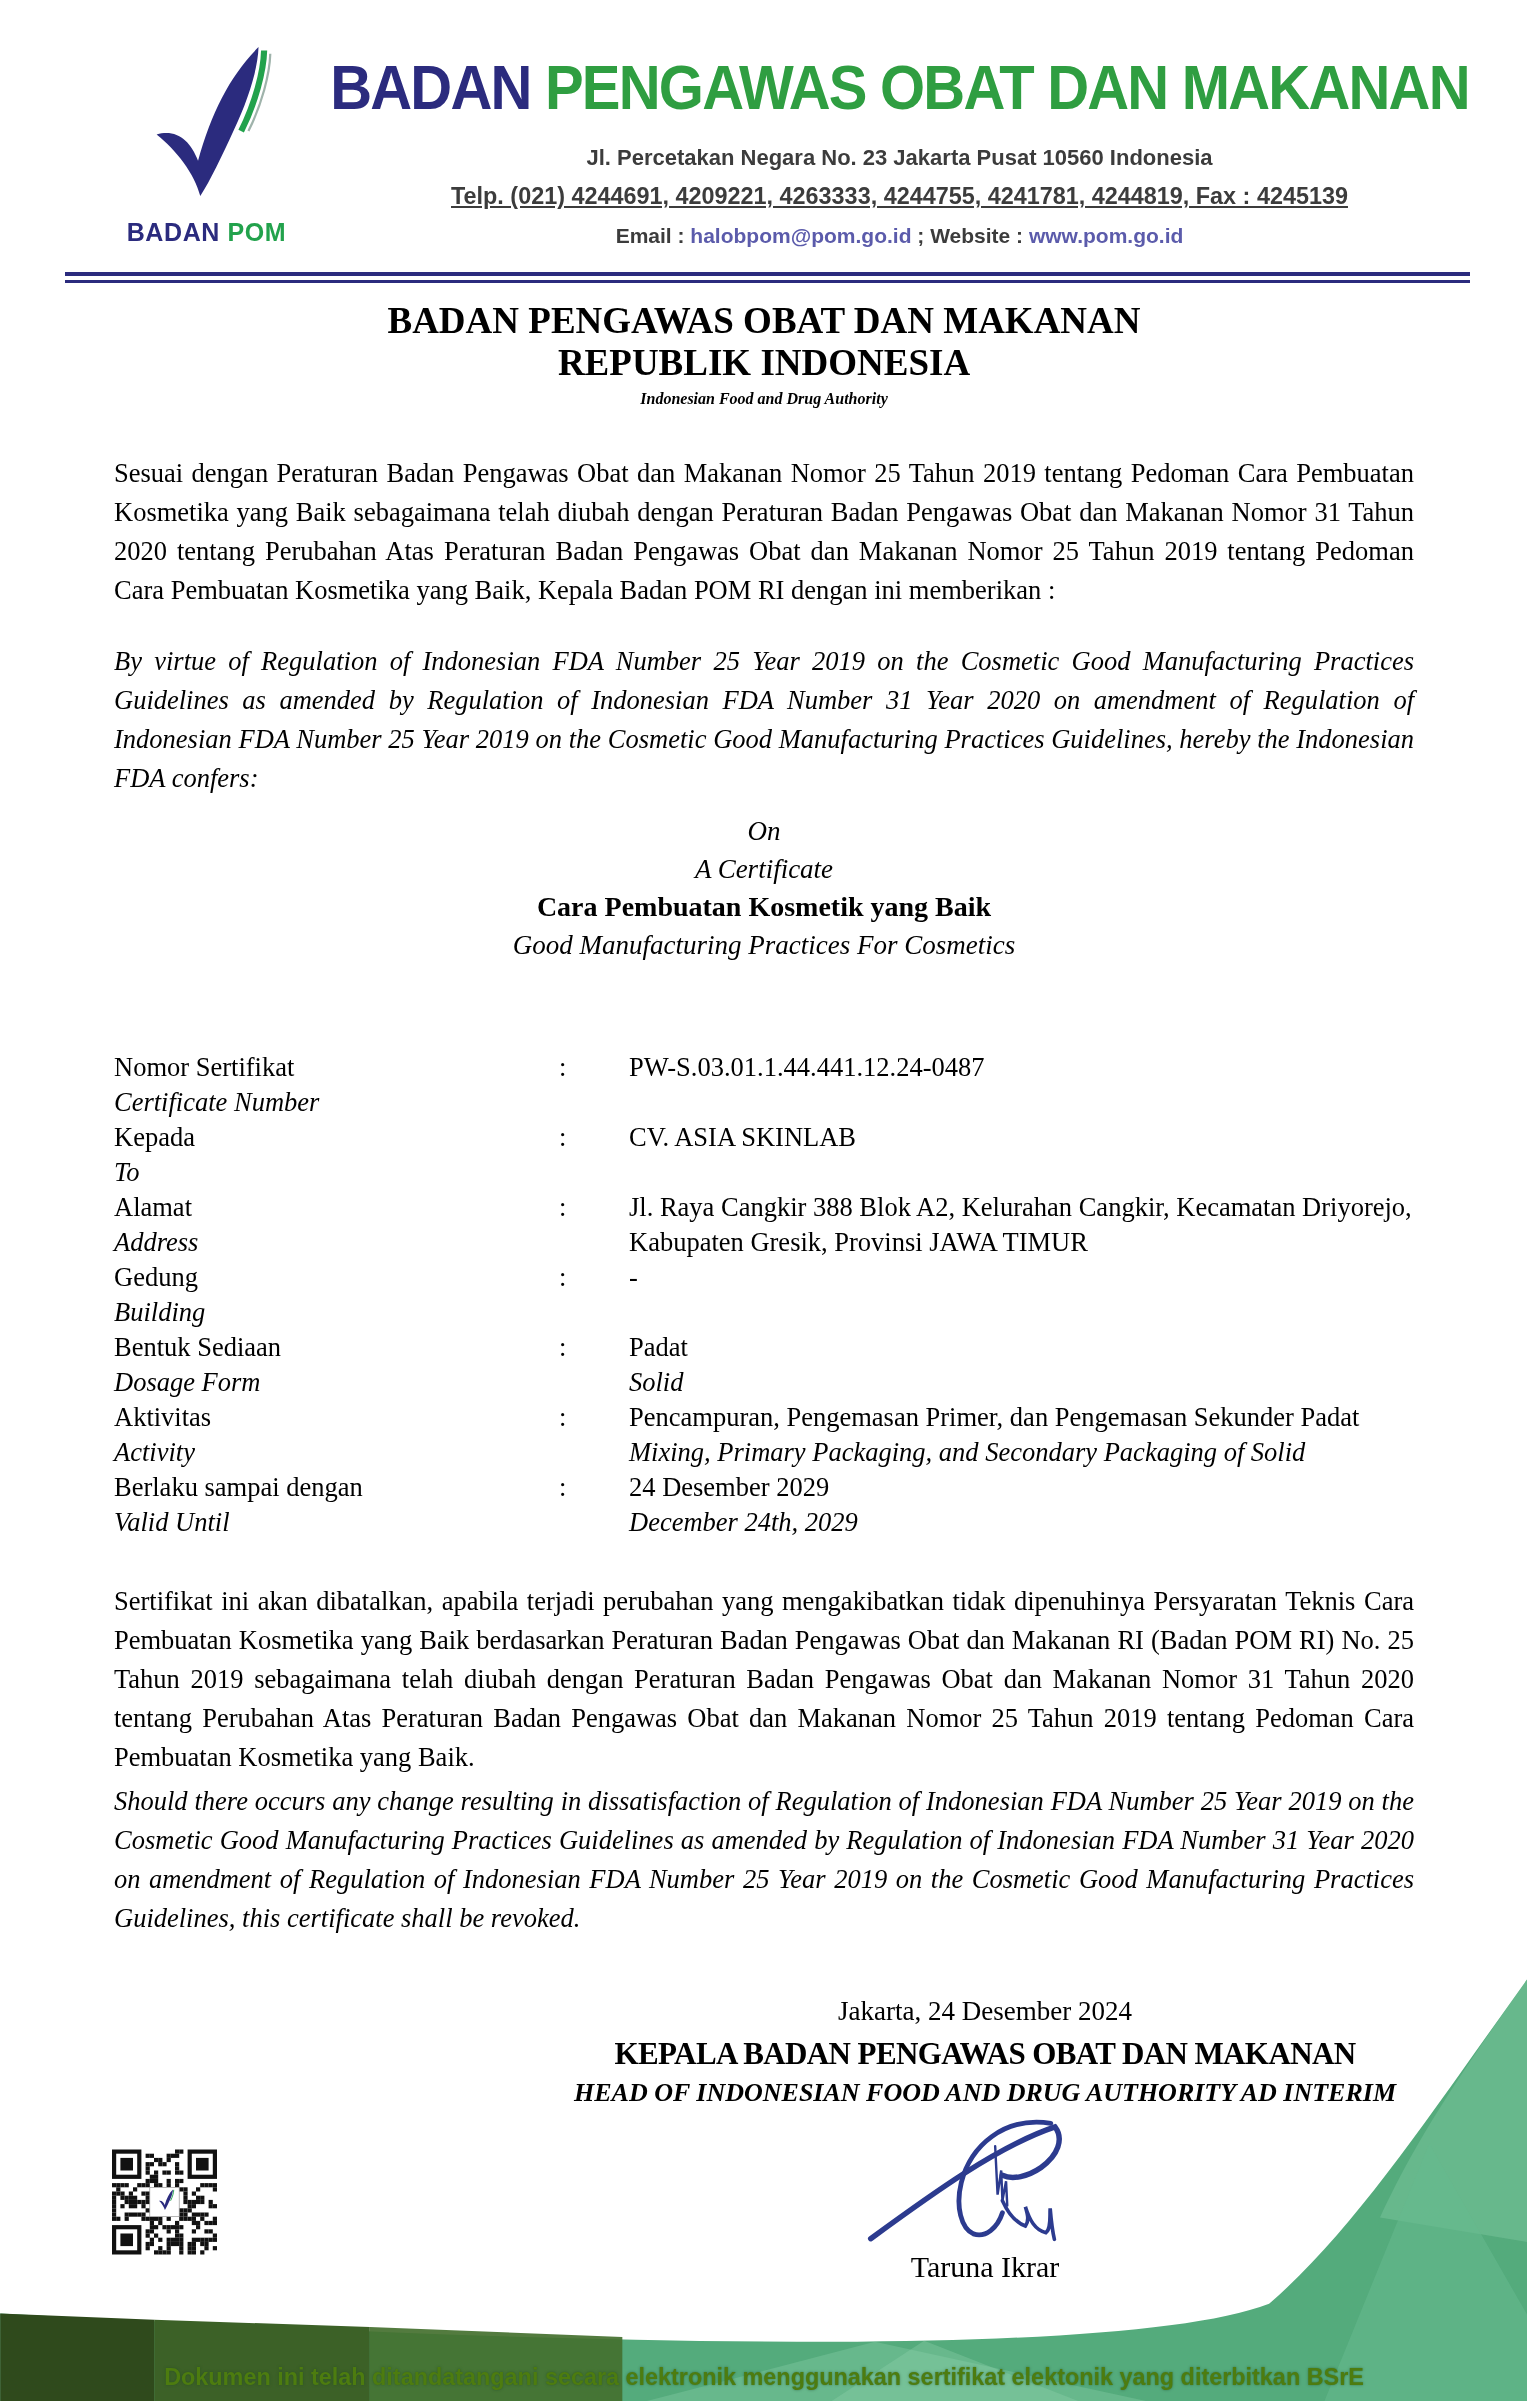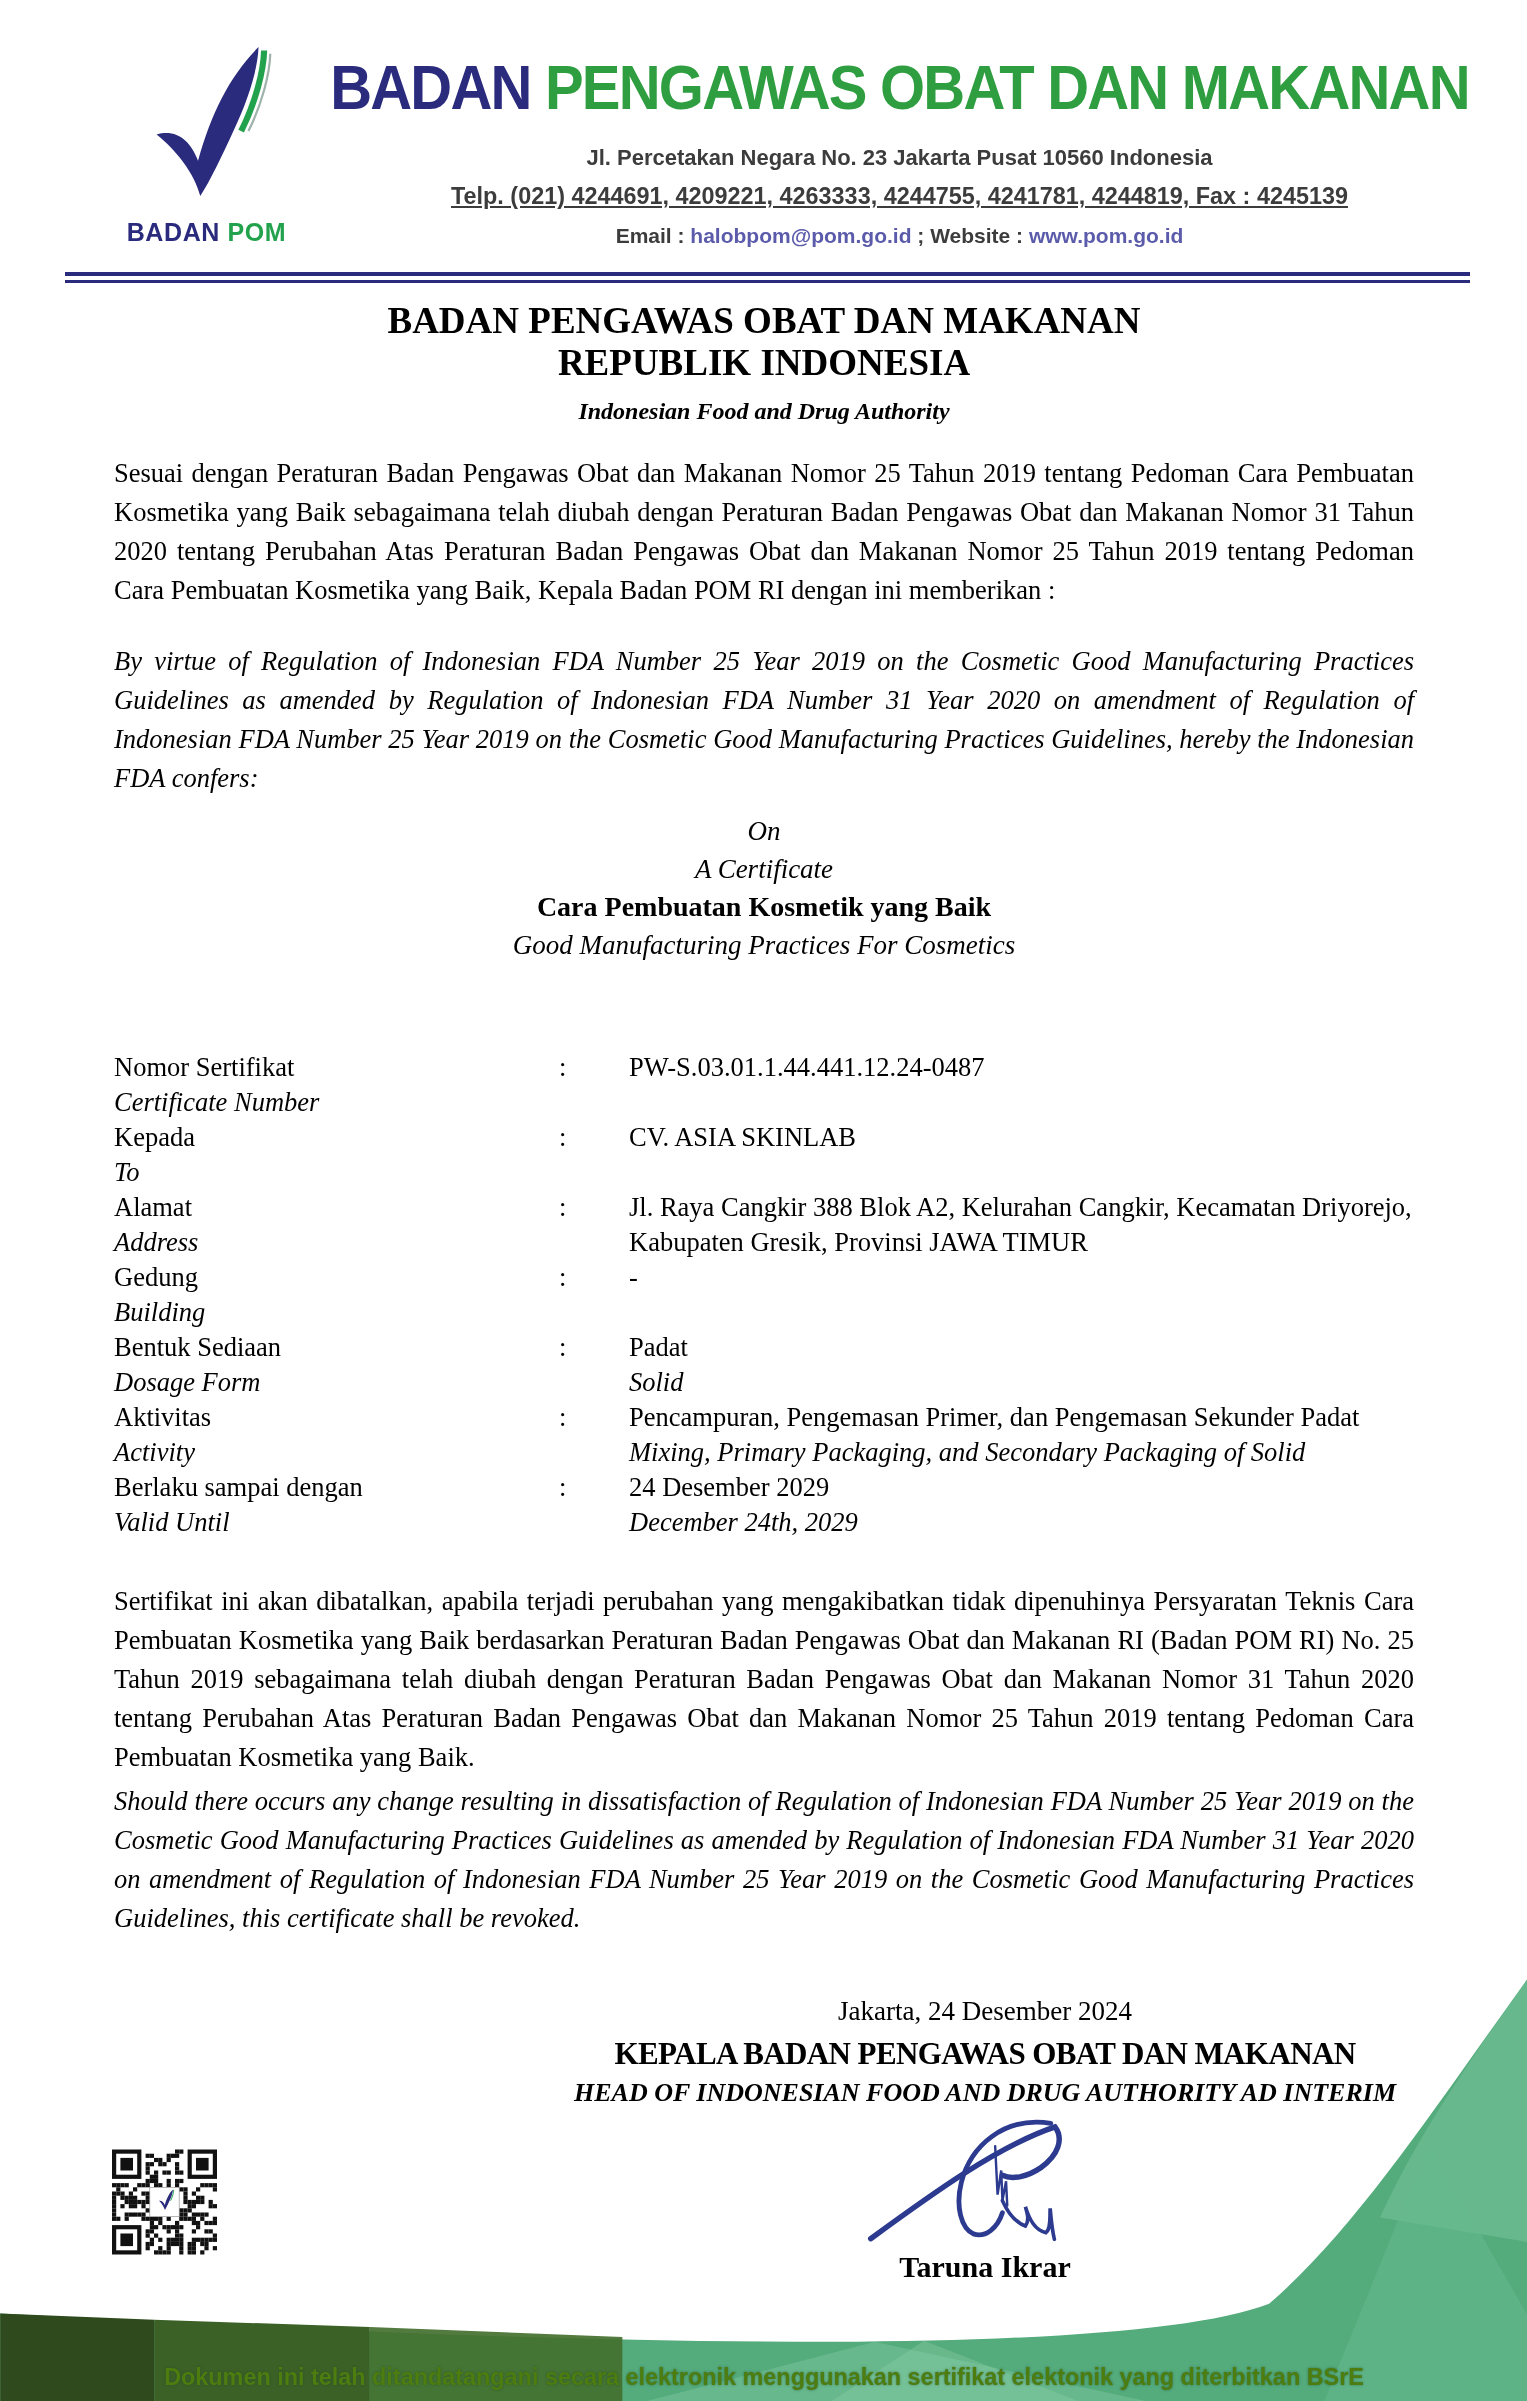--- a/index.html
+++ b/index.html
@@ -23,21 +23,21 @@
   .lh-phone{font-size:23.4px;color:#3c3c3c;margin-top:12.3px;font-weight:bold;text-decoration:underline;}
   .lh-email{font-size:21px;color:#3c3c3c;margin-top:13.6px;font-weight:bold;}
   .lh-email .link{color:#5b5bab;}
 
   .sep1{left:65px;top:272px;width:1405px;height:4.3px;background:#2b2b7e;z-index:2;}
   .sep2{left:65px;top:280px;width:1405px;height:2.5px;background:#2b2b7e;z-index:2;}
 
   
   .doc-title{left:0;top:300px;width:1528px;text-align:center;z-index:2;}
   .doc-title .t1{font-size:37px;font-weight:bold;line-height:42px;}
-  .doc-title .t3{font-size:24px;font-weight:bold;font-style:italic;margin-top:14px;}
+  .doc-title .t3{font-size:16px;font-weight:bold;font-style:italic;margin-top:6px;}
 
   
   .para{left:114px;width:1300px;text-align:justify;font-size:26.5px;line-height:39px;z-index:2;}
   .para.it{font-style:italic;}
   .intro-id{top:454px;}
   .intro-en{top:642px;}
   .closing-id{top:1582px;}
   .closing-en{top:1782px;}
 
   
@@ -52,21 +52,21 @@
   .frow{display:grid;grid-template-columns:400px 25px 1fr;gap:45px;}
   .fl .en,.fv .en{font-style:italic;}
   .fcolon{text-align:left;}
 
   
   .sign-block{left:554px;top:1996px;width:862px;text-align:center;z-index:2;}
   .sign-date{font-size:27px;}
   .sign-title-id{font-size:31px;font-weight:bold;margin-top:8.6px;letter-spacing:-0.6px;}
   .sign-title-en{font-size:26px;font-weight:bold;font-style:italic;margin-top:6.2px;}
   .sign-scribble{display:block;margin:2.5px auto 0;}
-  .sign-name{font-size:30px;font-weight:bold;margin-top:1.2px;}
+  .sign-name{font-size:30px;font-weight:normal;margin-top:1.2px;}
 
   
   .qr{left:112px;top:2149px;z-index:2;}
 
   
   .decor{left:0;top:0;width:1528px;height:2401px;z-index:1;pointer-events:none;}
   .footer-text{left:0;top:2364px;width:1528px;text-align:center;z-index:3;
       font-family:"Liberation Sans",sans-serif;font-size:23.4px;font-weight:bold;color:#4d7c0f;
       text-shadow:0 0 2.5px rgba(30,70,40,.6);}
 </style>

